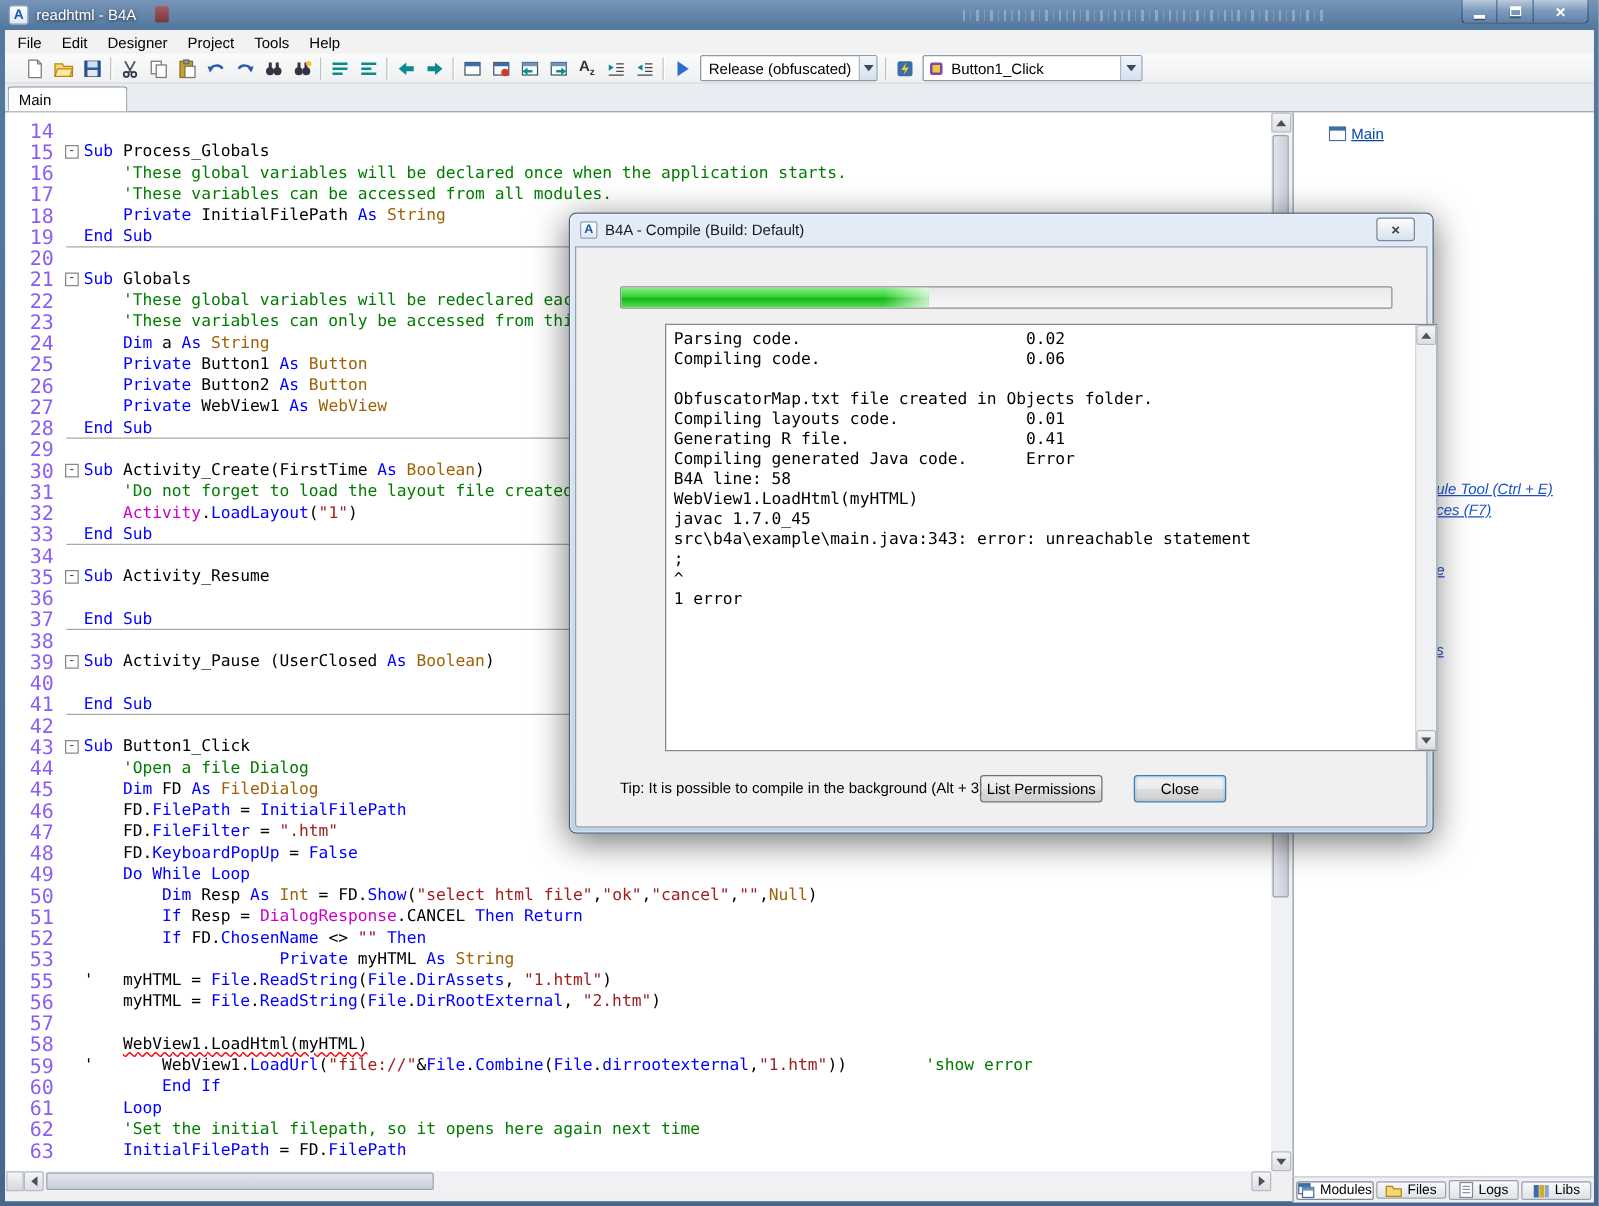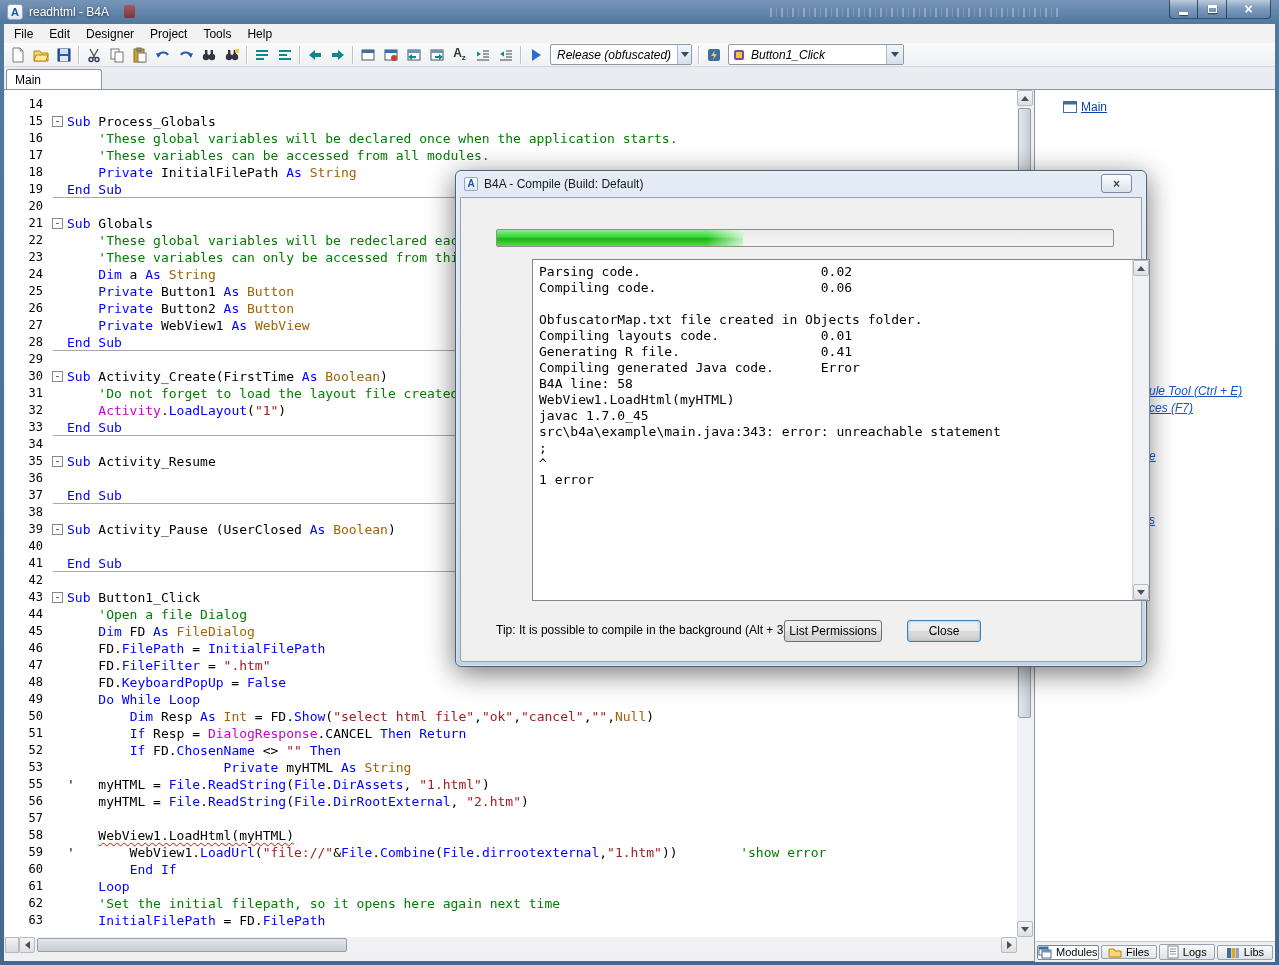--- a/index.html
+++ b/index.html
@@ -28,42 +28,42 @@
   .capbtn.cls { width:45px; border-radius:0 0 4px 0; font-size:14px; font-weight:bold; }
   .minglyph { width:9px; height:3px; background:#fff; margin-top:8px; box-shadow:0 1px 1px rgba(0,0,0,.5); }
   .maxglyph { width:9px; height:8px; border:1px solid #fff; border-top:3px solid #fff; box-shadow:0 1px 1px rgba(0,0,0,.5); }
   
   .chrome { position:absolute; left:4px; top:24px; width:1271px; height:937px; background:#f0f0f0; }
   .menubar { position:absolute; left:4px; top:24px; width:1271px; height:19px; background:#f2f2f2;
     display:flex; align-items:center; padding-left:2px; }
   .menuitem { padding:2px 8px; }
   .toolbar { position:absolute; left:4px; top:43px; width:1271px; height:24px;
     background:linear-gradient(#fbfbfb,#eef0f2); border-bottom:1px solid #d8d8d8;
-    display:flex; align-items:center; padding-left:2px; }
+    display:flex; align-items:center; padding-left:12px; }
   .tbtn { width:23px; height:22px; display:flex; align-items:center; justify-content:center; border-radius:2px; }
   .tbsep { width:1px; height:18px; background:#c3c3c3; margin:0 3px; box-shadow:1px 0 0 #fff; }
   .combo { height:21px; border:1px solid #8a99ad; background:#fff; display:flex; align-items:center;
-    border-radius:2px; margin:0 3px;font-style:italic; }
+    border-radius:2px; margin:0 3px; }
   .combo .ctext { padding:0 6px; white-space:nowrap; flex:1; }
   .combo .carr { width:17px; height:100%; background:linear-gradient(#f2f6fb,#d5e0ee);
     border-left:1px solid #aab8c8; display:flex; align-items:center; justify-content:center; }
   .dnarrow { width:0; height:0; border-left:4px solid transparent; border-right:4px solid transparent; border-top:5px solid #3b4a5a; }
   .txticon { font-weight:bold; color:#333; font-size:12px; }
   
   .tabstrip { position:absolute; left:4px; top:67px; width:1271px; height:23px;
     background:#e9edf2; border-bottom:1px solid #8c95a0; }
   .edtab { position:absolute; left:2px; bottom:0; width:96px; height:20px; background:#fff;
     border:1px solid #8c95a0; border-bottom:none; border-radius:3px 3px 0 0;
     display:flex; align-items:center; padding-left:8px; }
   
   .editor { position:absolute; left:5px; top:90px; width:1012px; height:847px; background:#fff; overflow:hidden; }
   .code-lines { padding-top:6px; }
   .cl { display:flex; height:17px; line-height:17px; position:relative;
     font-family:"DejaVu Sans Mono",monospace; font-size:13px; }
-  .ln { width:44px; flex:none; text-align:right; padding-right:6px; color:#000000; font-size:12px; }
+  .ln { width:44px; flex:none; text-align:right; padding-right:6px; color:#8b5cf6; font-size:16px; }
   .fold { width:18px; flex:none; position:relative; }
   .foldbox { position:absolute; left:3px; top:3px; width:11px; height:11px; border:1px solid #888;
     background:#fff; font-size:10px; line-height:8px; text-align:center; color:#333; }
   .ct { white-space:pre; }
   .subsep { position:absolute; left:48px; right:0; bottom:0; height:1px; background:#a8a8a8; }
   .sp { color:#000; } .sk { color:#0000ff; } .st { color:#a16207; } .ss { color:#a02020; }
   .sc { color:#007d00; } .so { color:#cc00cc; }
   .se { color:#000; text-decoration-line:underline; text-decoration-style:wavy;
     text-decoration-color:#ff0000; text-decoration-thickness:1px; text-underline-offset:2px; }
   

